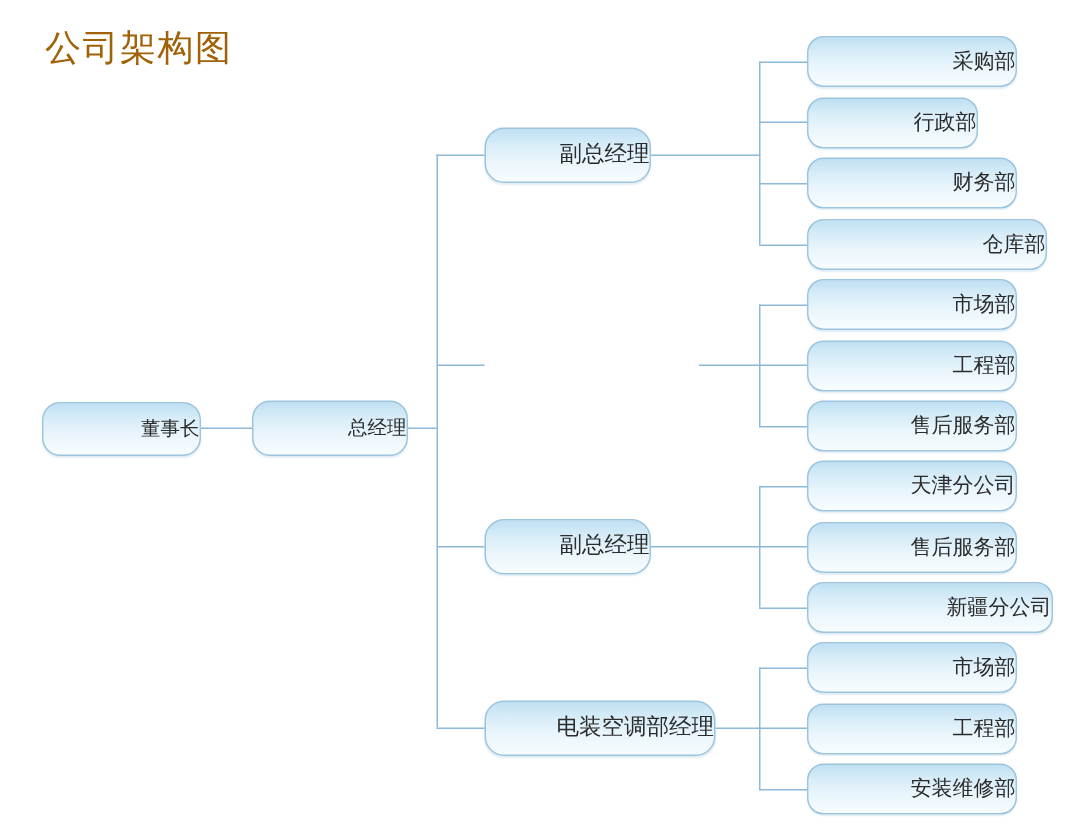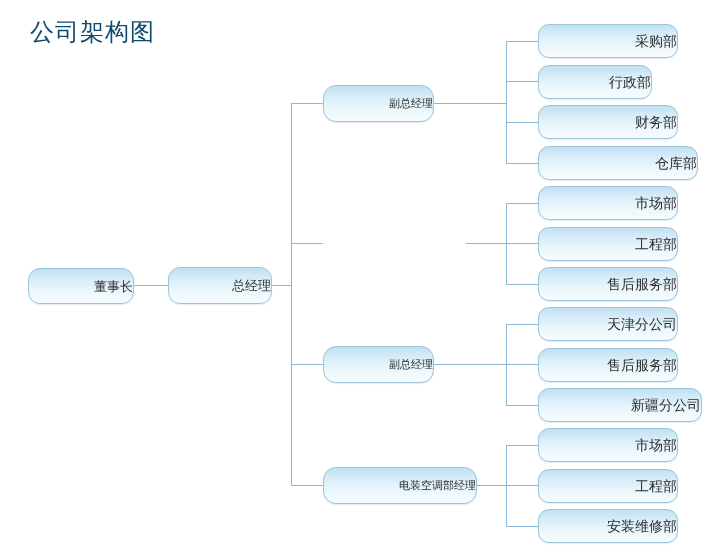--- a/index.html
+++ b/index.html
@@ -17,21 +17,21 @@
     background: #ffffff;
     overflow: hidden;
   }
   #title {
     position: absolute;
     left: 30px;
     top: 18px;
     font-size: 24px;
     line-height: 28px;
     letter-spacing: 1px;
-    color: #0c4a6e;
+    color: #a16207;
     font-family: "DejaVu Sans", "Liberation Sans", sans-serif;
     white-space: nowrap;
   }
   
   .ln {
     position: absolute;
     background: #8cb9d8;
   }
   .ln.h { height: 1px; }
   .ln.v { width: 1px; }
@@ -50,21 +50,21 @@
     display: flex;
     align-items: center;
     justify-content: flex-end;
     color: #2b2b2b;
     font-size: 15px;
     line-height: 1;
     white-space: nowrap;
     box-shadow: 0 1px 1px rgba(140,185,216,0.25);
   }
   .node.lvl1 { border-radius: 12px; font-size: 13px; }
-  .node.lvl2 { border-radius: 13px; font-size: 11px; }
+  .node.lvl2 { border-radius: 13px; font-size: 15px; font-family: Liberation Mono, monospace; }
   .node.leaf { border-radius: 11px; font-size: 14px; }
 </style>
 </head>
 <body>
 
 <div id="canvas">
 
   <div id="title">公司架构图</div>
 
   <div class="ln h" style="left:134px; top:285px; width:34px;"></div>

